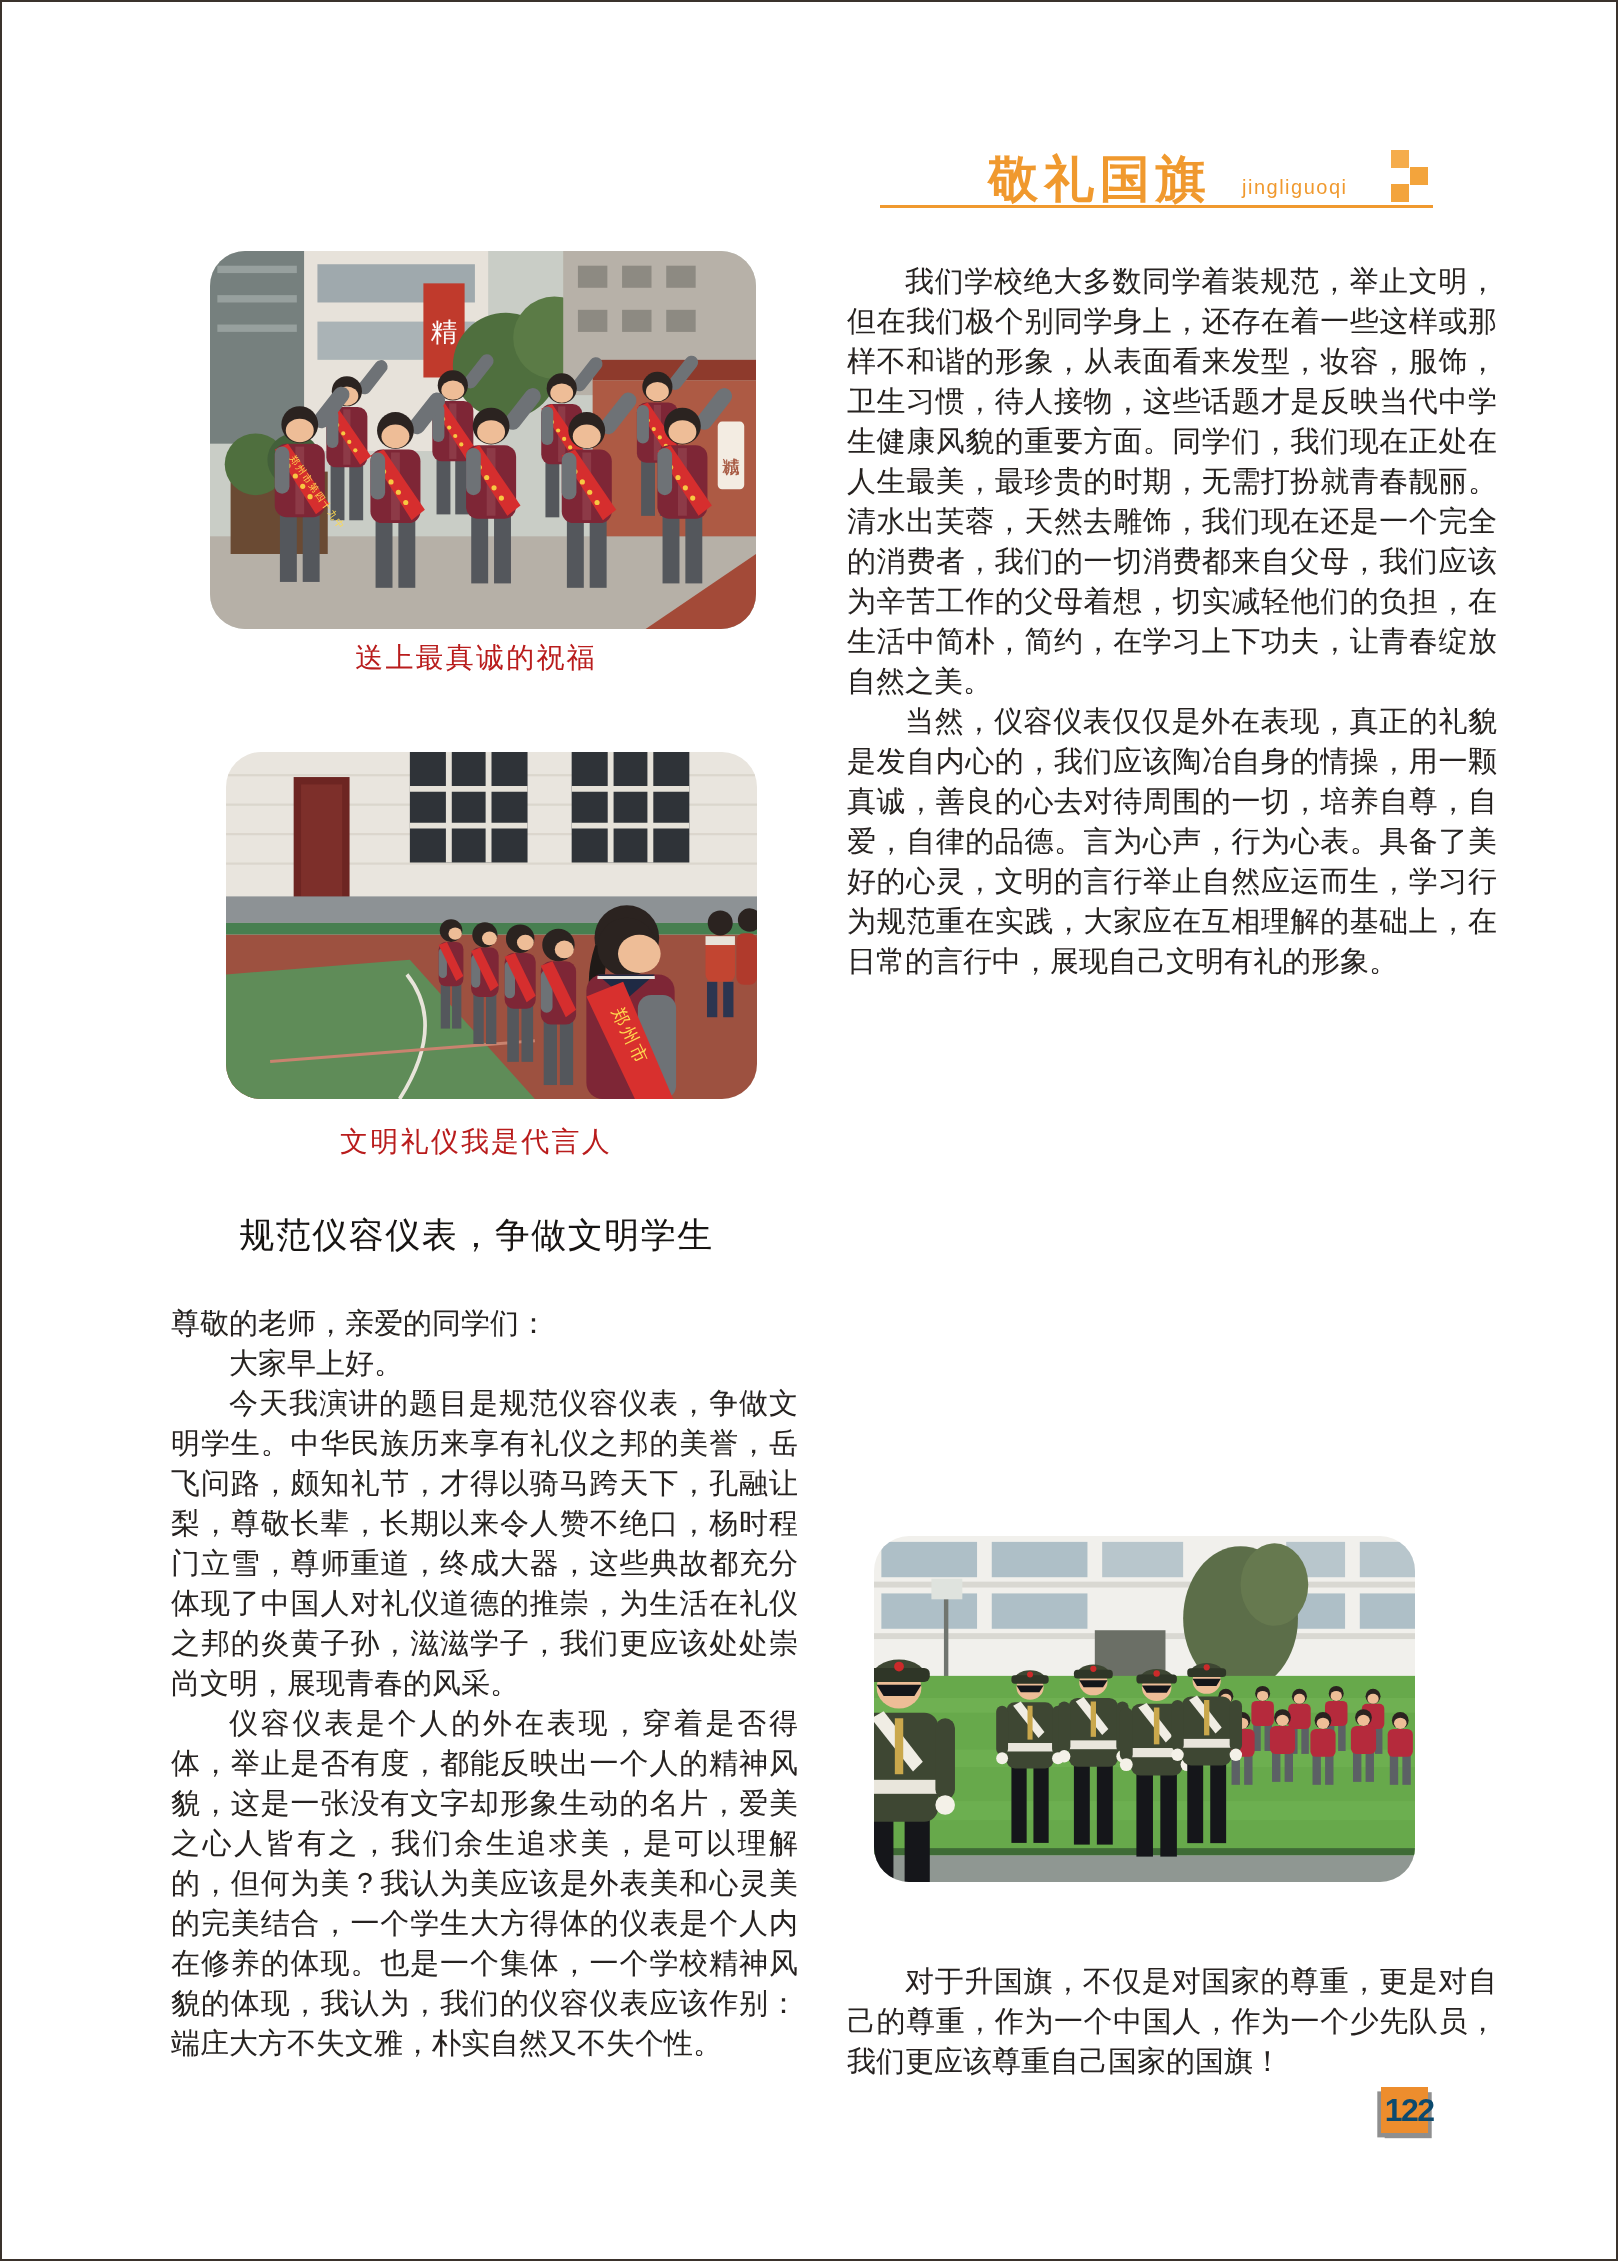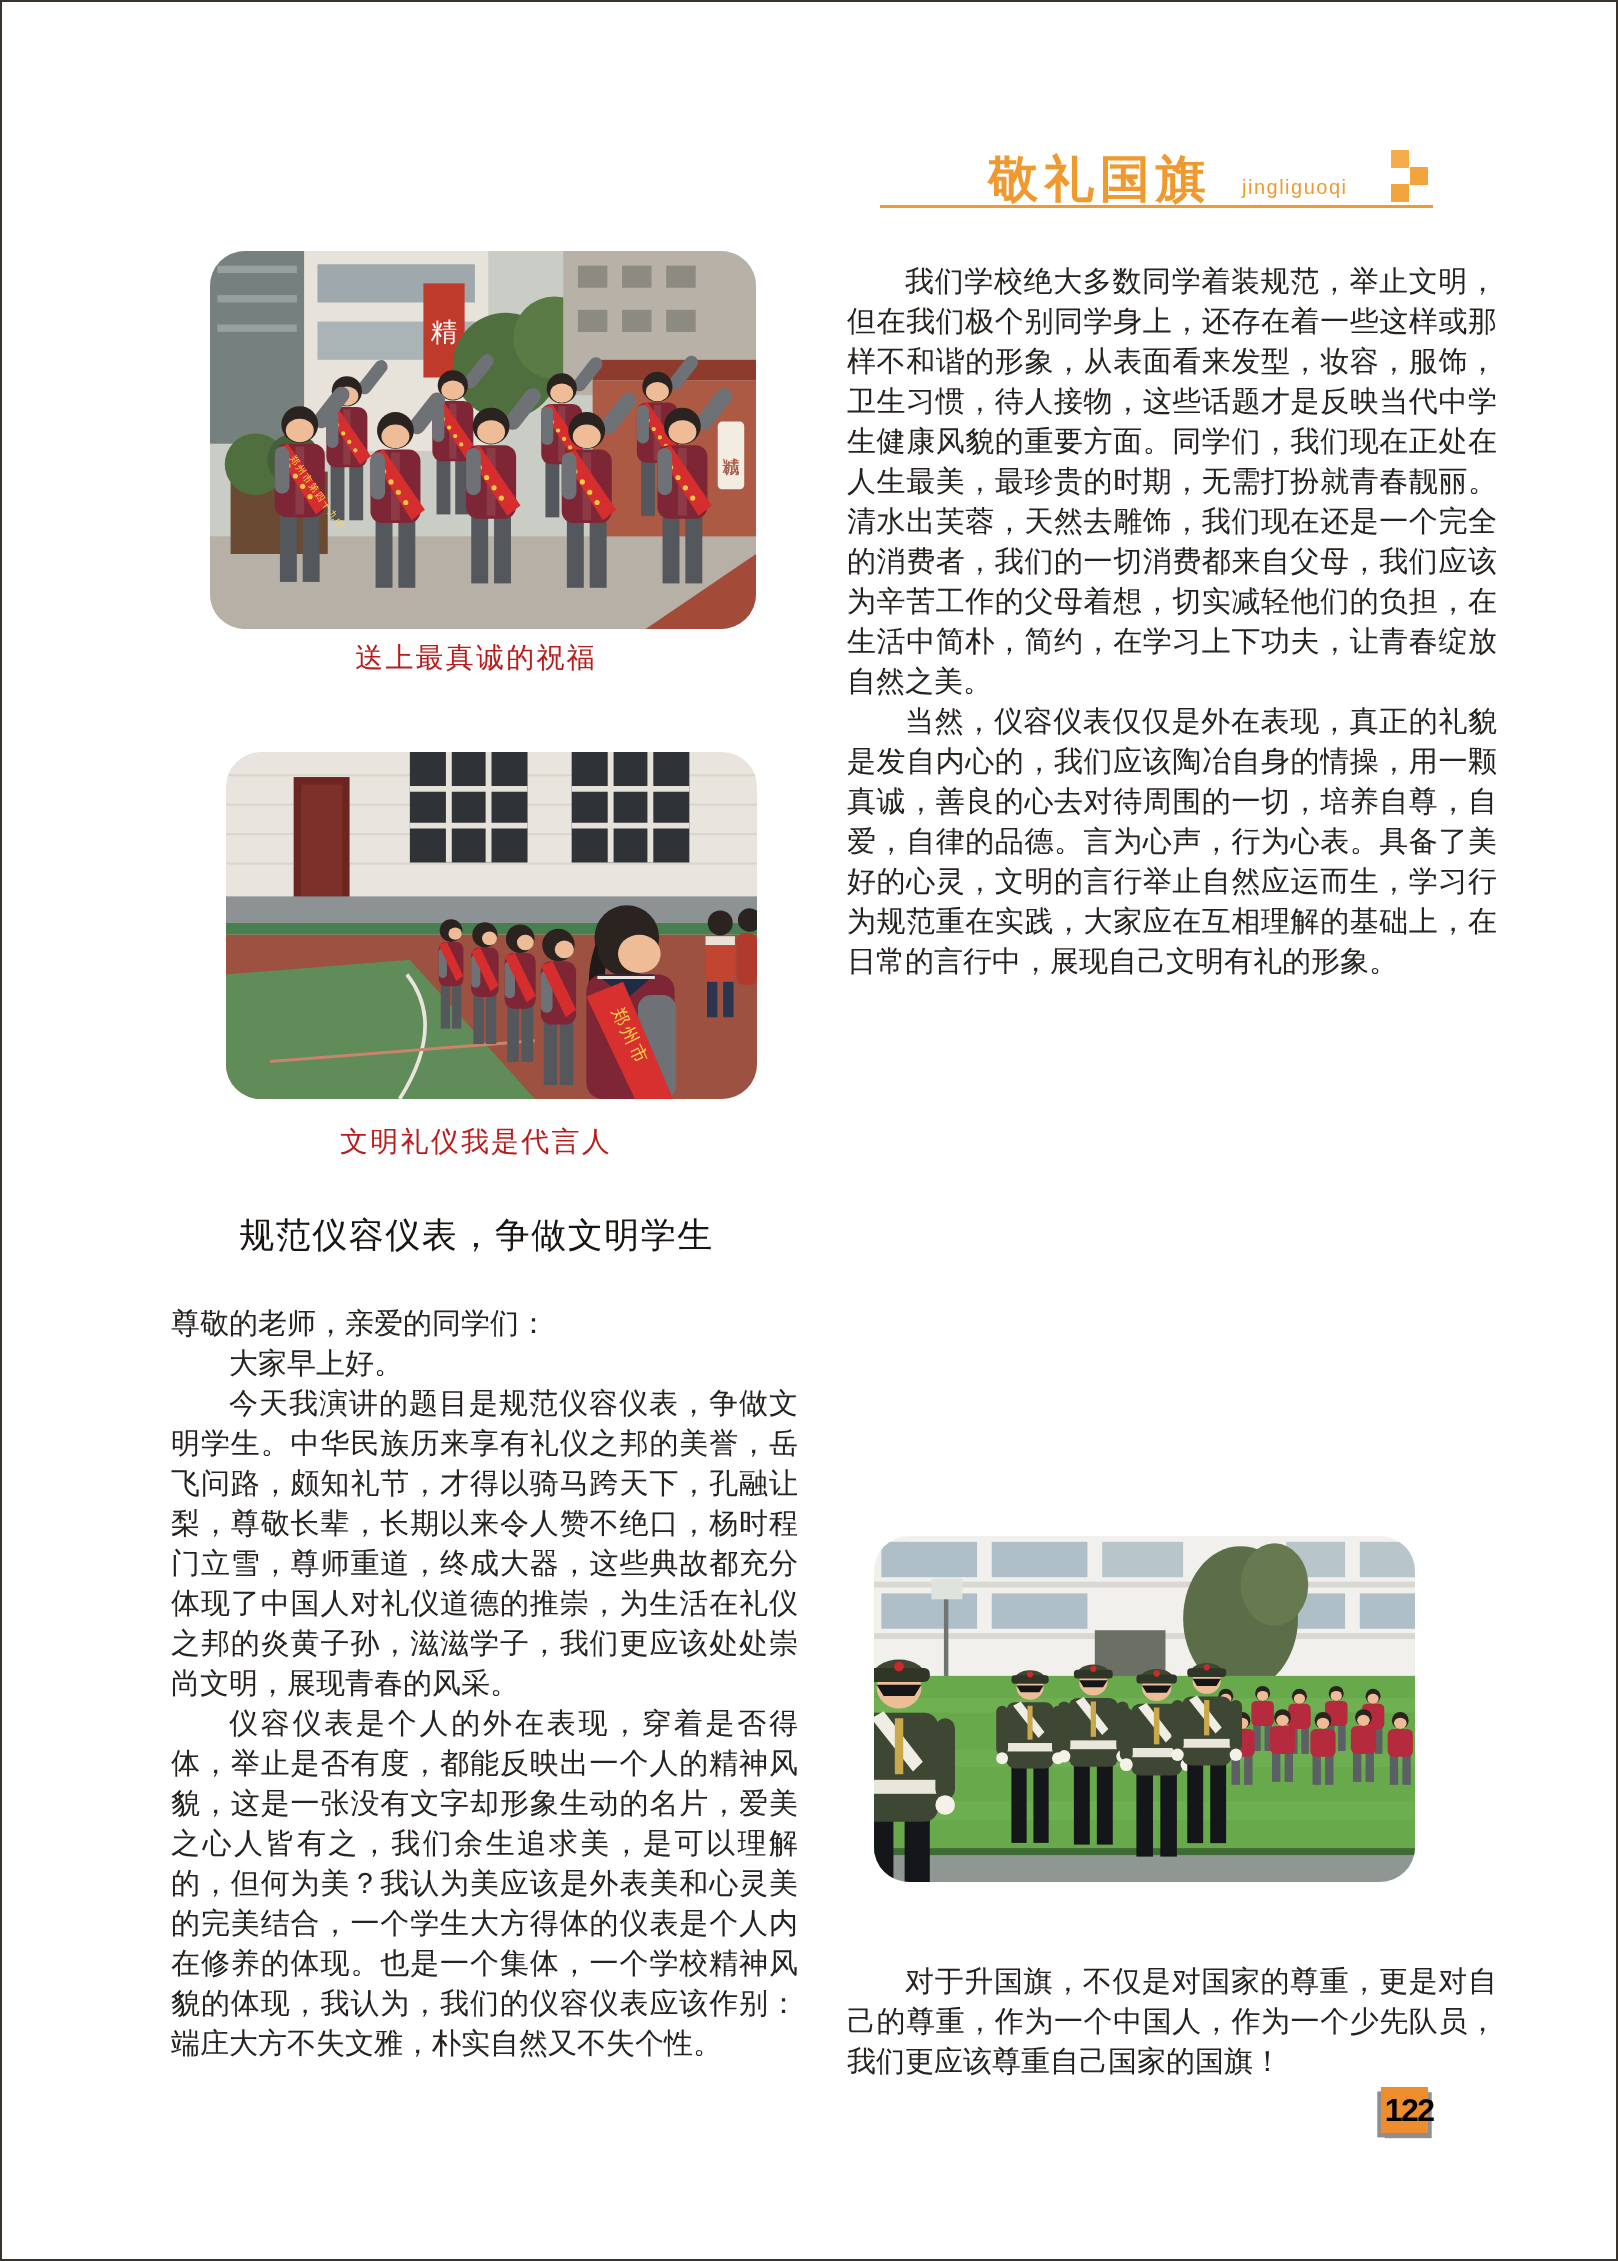--- a/index.html
+++ b/index.html
@@ -61,21 +61,21 @@
   }
   .rcol{position:absolute;width:650px;font-size:29px;line-height:40px;}
   .rb1{left:845px;top:259px;}
   .rb2{left:845px;top:1325px;}
   .rb3{left:845px;top:1959px;}
   
   .pagenum{
     position:absolute;left:1379px;top:2085px;width:47px;height:46px;
     background:#ED8D2D;
     box-shadow:-3.7px 4.4px 0 #8f8f8f, 3.7px 5.2px 0 #8f8f8f;
-    color:#000000;font-size:32px;font-weight:bold;
+    color:#0c4a6e;font-size:32px;font-weight:bold;
     font-family:"Liberation Sans","DejaVu Sans",sans-serif;
     display:flex;align-items:center;justify-content:flex-start;
     padding-left:3.7px;box-sizing:border-box;letter-spacing:-1.5px;
   }
 </style>
 </head>
 <body>
 
 <div class="page">
 

